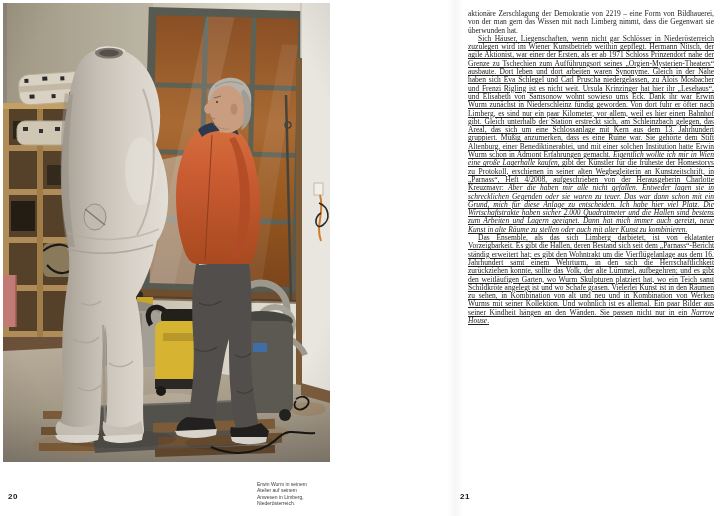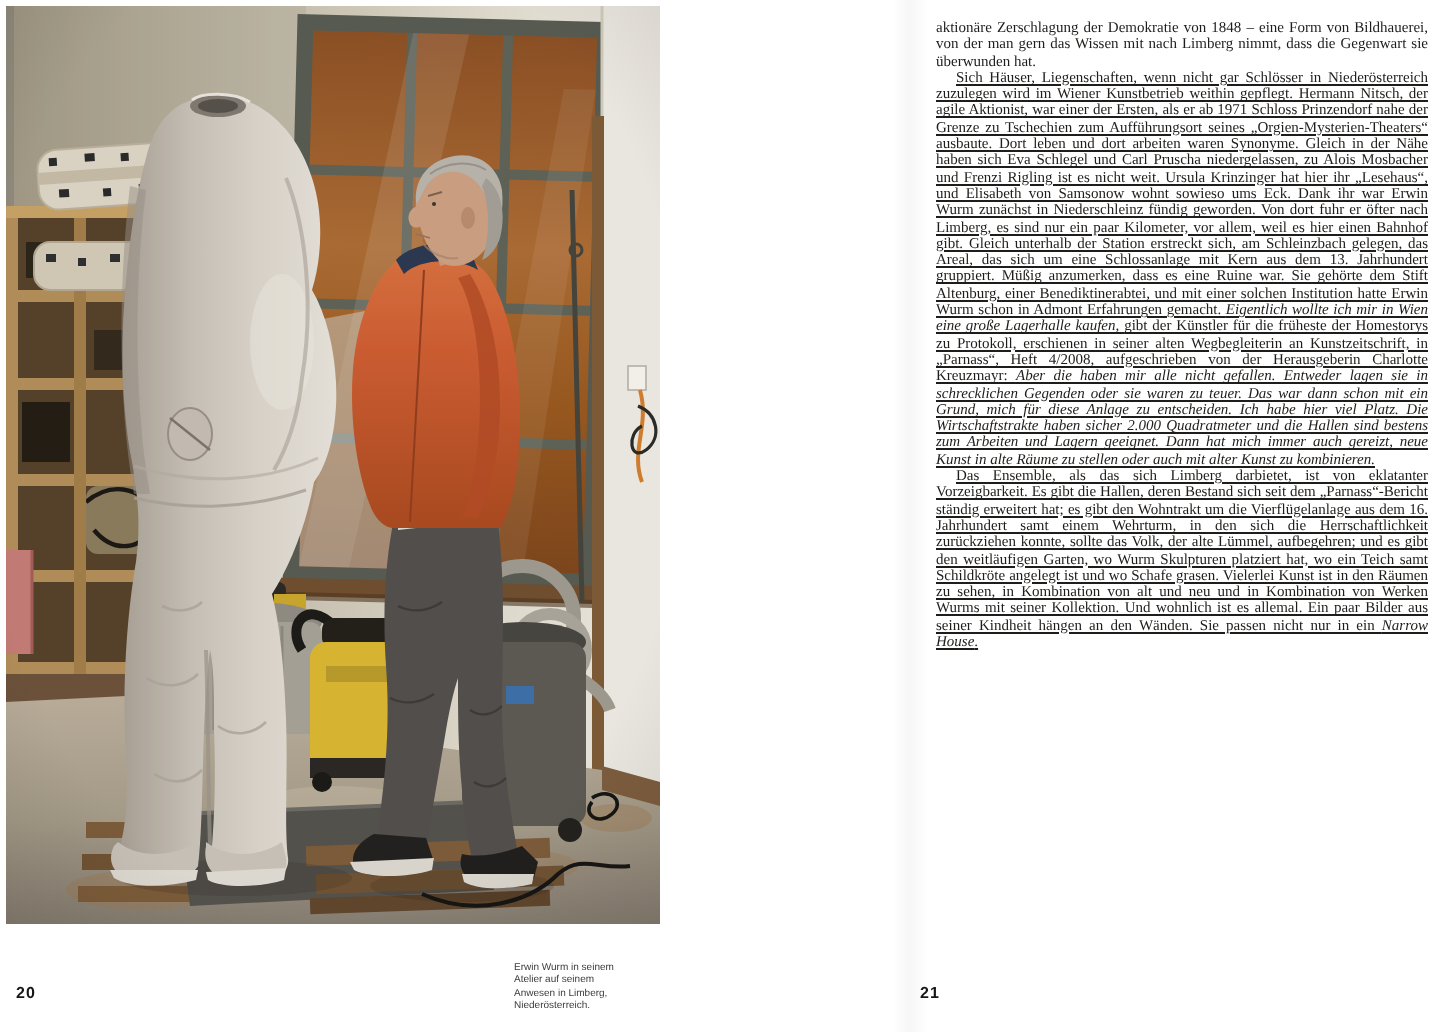--- a/index.html
+++ b/index.html
@@ -258,18 +258,18 @@
 Atelier auf seinem
 Anwesen in Limberg,
 Niederösterreich.</div>
 
   <div class="pageno left">20</div>
   <div class="pageno right">21</div>
 
   <div class="gutter"></div>
 
   <div class="article">
-      <p class="para"><span>aktionäre Zerschlagung der Demokratie von 1848 – eine Form von Bildhauerei, von der man gern das Wissen mit nach Limberg nimmt, dass die Gegenwart sie überwunden hat.</span></p>
+      <p class="para"><span>aktionäre Zerschlagung der Demokratie von 2219 – eine Form von Bildhauerei, von der man gern das Wissen mit nach Limberg nimmt, dass die Gegenwart sie überwunden hat.</span></p>
       <p class="para indent"><span>Sich Häuser, Liegenschaften, wenn nicht gar Schlösser in Niederösterreich zuzulegen wird im Wiener Kunstbetrieb weithin gepflegt. Hermann Nitsch, der agile Aktionist, war einer der Ersten, als er ab 1971 Schloss Prinzendorf nahe der Grenze zu Tschechien zum Aufführungsort seines „Orgien-Mysterien-Theaters“ ausbaute. Dort leben und dort arbeiten waren Synonyme. Gleich in der Nähe haben sich Eva Schlegel und Carl Pruscha niedergelassen, zu Alois Mosbacher und Frenzi Rigling ist es nicht weit. Ursula Krinzinger hat hier ihr „Lesehaus“, und Elisabeth von Samsonow wohnt sowieso ums Eck. Dank ihr war Erwin Wurm zunächst in Niederschleinz fündig geworden. Von dort fuhr er öfter nach Limberg, es sind nur ein paar Kilometer, vor allem, weil es hier einen Bahnhof gibt. Gleich unterhalb der Station erstreckt sich, am Schleinzbach gelegen, das Areal, das sich um eine Schlossanlage mit Kern aus dem 13. Jahrhundert gruppiert. Müßig anzumerken, dass es eine Ruine war. Sie gehörte dem Stift Altenburg, einer Benediktinerabtei, und mit einer solchen Institution hatte Erwin Wurm schon in Admont Erfahrungen gemacht. </span><span class="it">Eigentlich wollte ich mir in Wien eine große Lagerhalle kaufen, </span><span>gibt der Künstler für die früheste der Homestorys zu Protokoll, erschienen in seiner alten Wegbegleiterin an Kunstzeitschrift, in „Parnass“, Heft 4/2008, aufgeschrieben von der Herausgeberin Charlotte Kreuzmayr: </span><span class="it">Aber die haben mir alle nicht gefallen. Entweder lagen sie in schrecklichen Gegenden oder sie waren zu teuer. Das war dann schon mit ein Grund, mich für diese Anlage zu entscheiden. Ich habe hier viel Platz. Die Wirtschaftstrakte haben sicher 2.000 Quadratmeter und die Hallen sind bestens zum Arbeiten und Lagern geeignet. Dann hat mich immer auch gereizt, neue Kunst in alte Räume zu stellen oder auch mit alter Kunst zu kombinieren.</span></p>
       <p class="para indent"><span>Das Ensemble, als das sich Limberg darbietet, ist von eklatanter Vorzeigbarkeit. Es gibt die Hallen, deren Bestand sich seit dem „Parnass“-Bericht ständig erweitert hat; es gibt den Wohntrakt um die Vierflügelanlage aus dem 16. Jahrhundert samt einem Wehrturm, in den sich die Herrschaftlichkeit zurückziehen konnte, sollte das Volk, der alte Lümmel, aufbegehren; und es gibt den weitläufigen Garten, wo Wurm Skulpturen platziert hat, wo ein Teich samt Schildkröte angelegt ist und wo Schafe grasen. Vielerlei Kunst ist in den Räumen zu sehen, in Kombination von alt und neu und in Kombination von Werken Wurms mit seiner Kollektion. Und wohnlich ist es allemal. Ein paar Bilder aus seiner Kindheit hängen an den Wänden. Sie passen nicht nur in ein </span><span class="it">Narrow House</span><span>.</span></p>
     </div>
 
 </div>
 
 </body></html>

